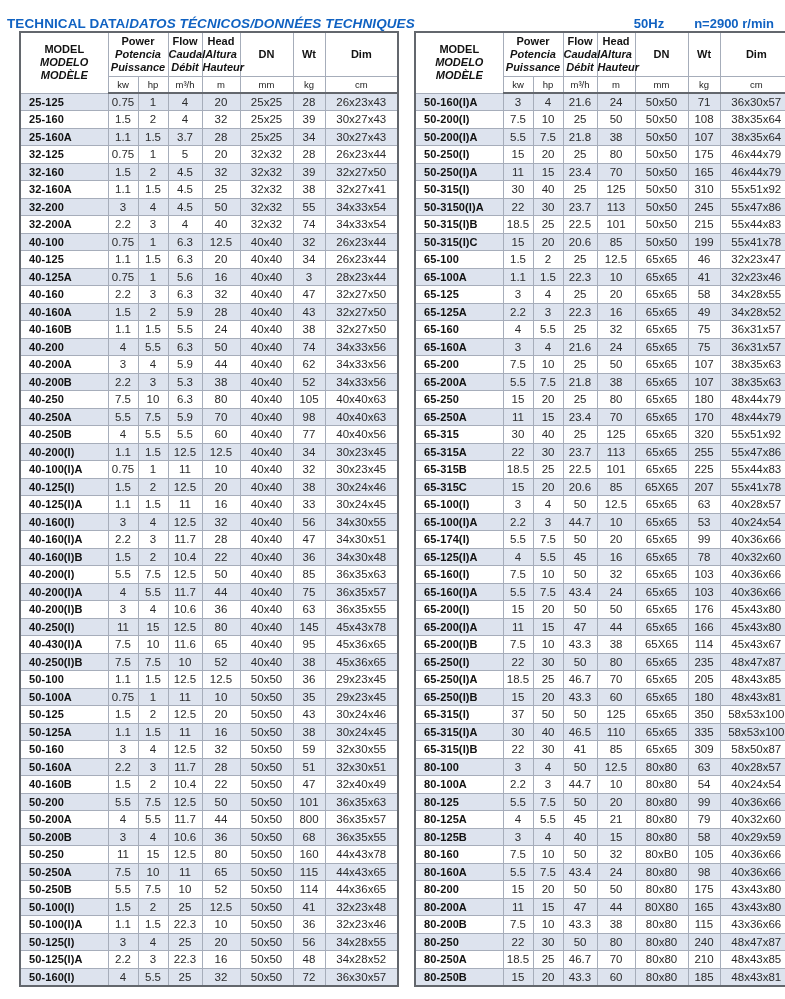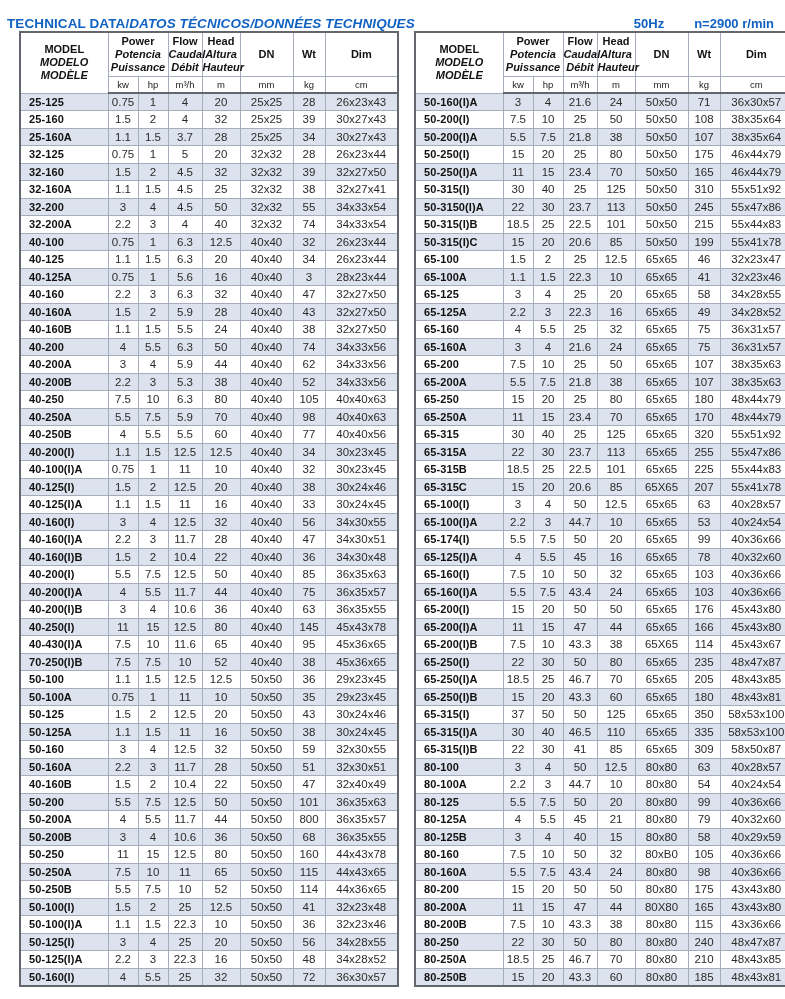--- a/index.html
+++ b/index.html
@@ -402,21 +402,21 @@
           <td class="model">40-430(I)A</td>
           <td>7.5</td>
           <td>10</td>
           <td>11.6</td>
           <td>65</td>
           <td>40x40</td>
           <td>95</td>
           <td>45x36x65</td>
         </tr>
         <tr>
-          <td class="model">70-250(I)B</td>
+          <td class="model">40-250(I)B</td>
           <td>7.5</td>
           <td>7.5</td>
           <td>10</td>
           <td>52</td>
           <td>40x40</td>
           <td>38</td>
           <td>45x36x65</td>
         </tr>
         <tr>
           <td class="model">50-100</td>

